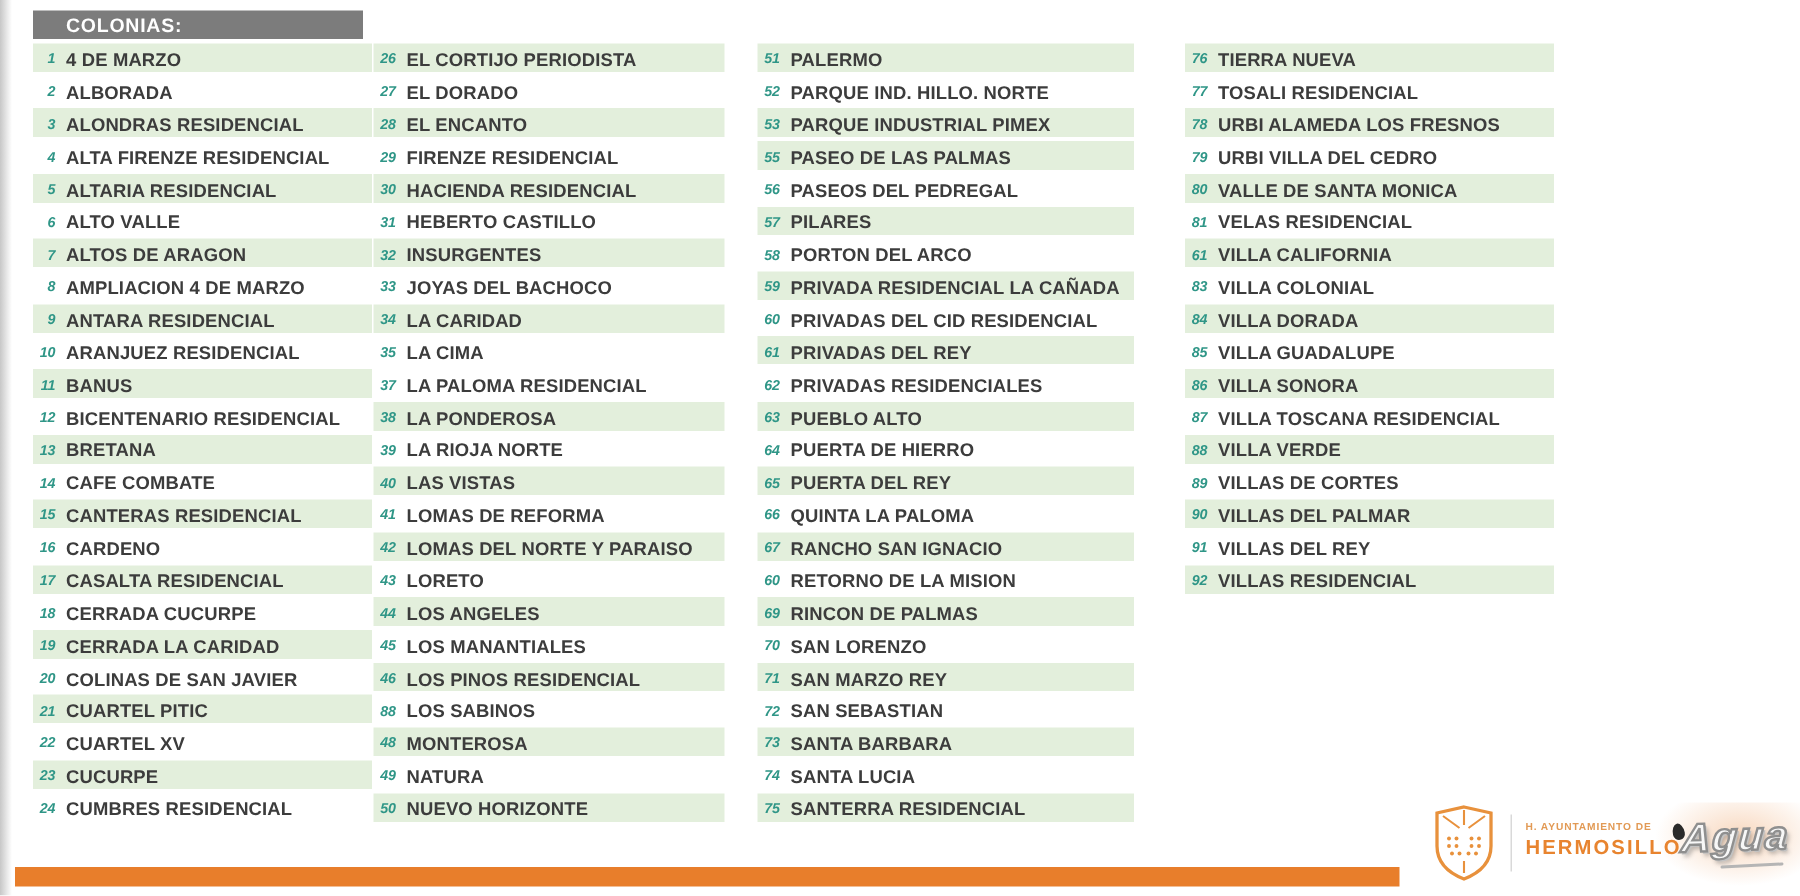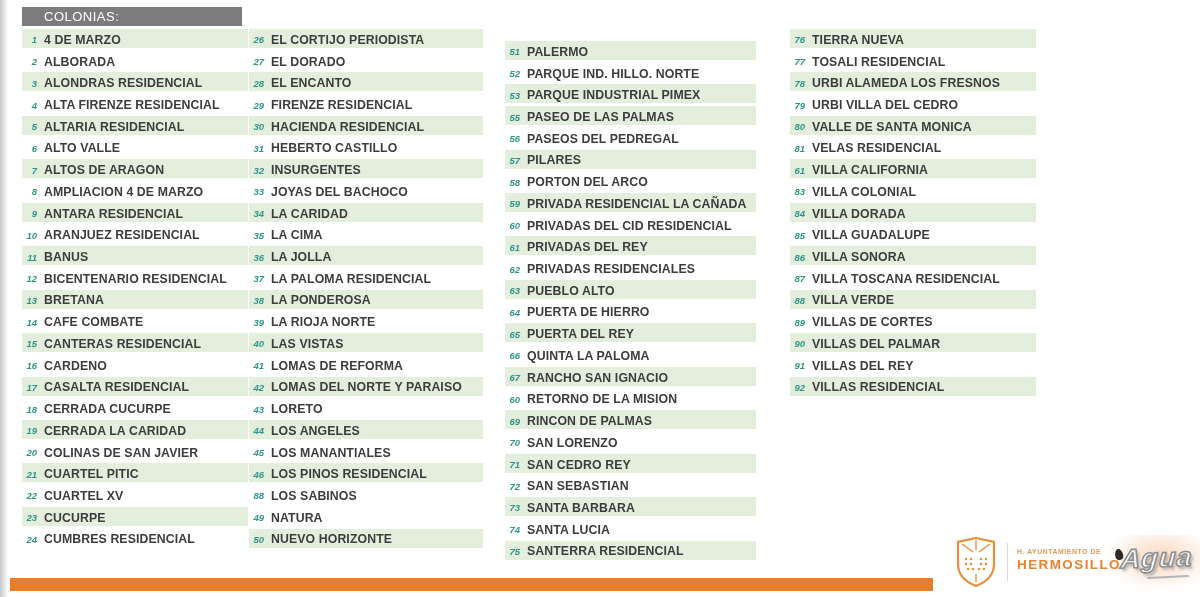--- a/index.html
+++ b/index.html
@@ -6,28 +6,28 @@
   body {
     width: 1200px; height: 597px; position: relative; overflow: hidden;
     font-family: "Liberation Sans", sans-serif;
   }
   .scan-edge {
     position: absolute; left: 0; top: 0; width: 8px; height: 597px;
     background: linear-gradient(to right, #c7c7c7, #efefef 70%, #ffffff);
   }
   .header-bar {
     position: absolute; left: 22px; top: 7px; width: 220px; height: 19px;
-    background: #7c7c7c; color: #ffffff; font-weight: 400; font-size: 13px;
+    background: #7c7c7c; color: #ffffff; font-weight: 700; font-size: 13px;
     letter-spacing: 0.5px; display: flex; align-items: center; padding-left: 22px;
     box-sizing: border-box;
   }
   .col { position: absolute; top: 29px; }
   .col-1 { left: 22px;  width: 226px; }
   .col-2 { left: 249px; width: 234px; }
-  .col-3 { left: 505px; width: 251px; margin-top: 12px; }
+  .col-3 { left: 505px; width: 251px; }
   .col-4 { left: 790px; width: 246px; }
   .row {
     height: 21.72px; display: flex; align-items: center; white-space: nowrap;
   }
   .row.striped { background: linear-gradient(#e3efdc 0, #e3efdc 19px, transparent 19px); }
   .num {
     display: inline-block; width: 15px; text-align: right; margin-right: 7px;
     font-size: 9.5px; font-style: italic; font-weight: 700; color: #2f9687;
     flex: 0 0 auto;
   }
@@ -213,24 +213,20 @@
       <span class="name">JOYAS DEL BACHOCO</span>
     </div>
     <div class="row striped">
       <span class="num">34</span>
       <span class="name">LA CARIDAD</span>
     </div>
     <div class="row">
       <span class="num">35</span>
       <span class="name">LA CIMA</span>
     </div>
-    <div class="row striped">
-      <span class="num">36</span>
-      <span class="name">LA JOLLA</span>
-    </div>
     <div class="row">
       <span class="num">37</span>
       <span class="name">LA PALOMA RESIDENCIAL</span>
     </div>
     <div class="row striped">
       <span class="num">38</span>
       <span class="name">LA PONDEROSA</span>
     </div>
     <div class="row">
       <span class="num">39</span>
@@ -261,20 +257,24 @@
       <span class="name">LOS MANANTIALES</span>
     </div>
     <div class="row striped">
       <span class="num">46</span>
       <span class="name">LOS PINOS RESIDENCIAL</span>
     </div>
     <div class="row">
       <span class="num">88</span>
       <span class="name">LOS SABINOS</span>
     </div>
+    <div class="row striped">
+      <span class="num">48</span>
+      <span class="name">MONTEROSA</span>
+    </div>
     <div class="row">
       <span class="num">49</span>
       <span class="name">NATURA</span>
     </div>
     <div class="row striped">
       <span class="num">50</span>
       <span class="name">NUEVO HORIZONTE</span>
     </div>
   </div>
 <div class="col col-3">
@@ -349,21 +349,21 @@
     <div class="row striped">
       <span class="num">69</span>
       <span class="name">RINCON DE PALMAS</span>
     </div>
     <div class="row">
       <span class="num">70</span>
       <span class="name">SAN LORENZO</span>
     </div>
     <div class="row striped">
       <span class="num">71</span>
-      <span class="name">SAN CEDRO REY</span>
+      <span class="name">SAN MARZO REY</span>
     </div>
     <div class="row">
       <span class="num">72</span>
       <span class="name">SAN SEBASTIAN</span>
     </div>
     <div class="row striped">
       <span class="num">73</span>
       <span class="name">SANTA BARBARA</span>
     </div>
     <div class="row">

